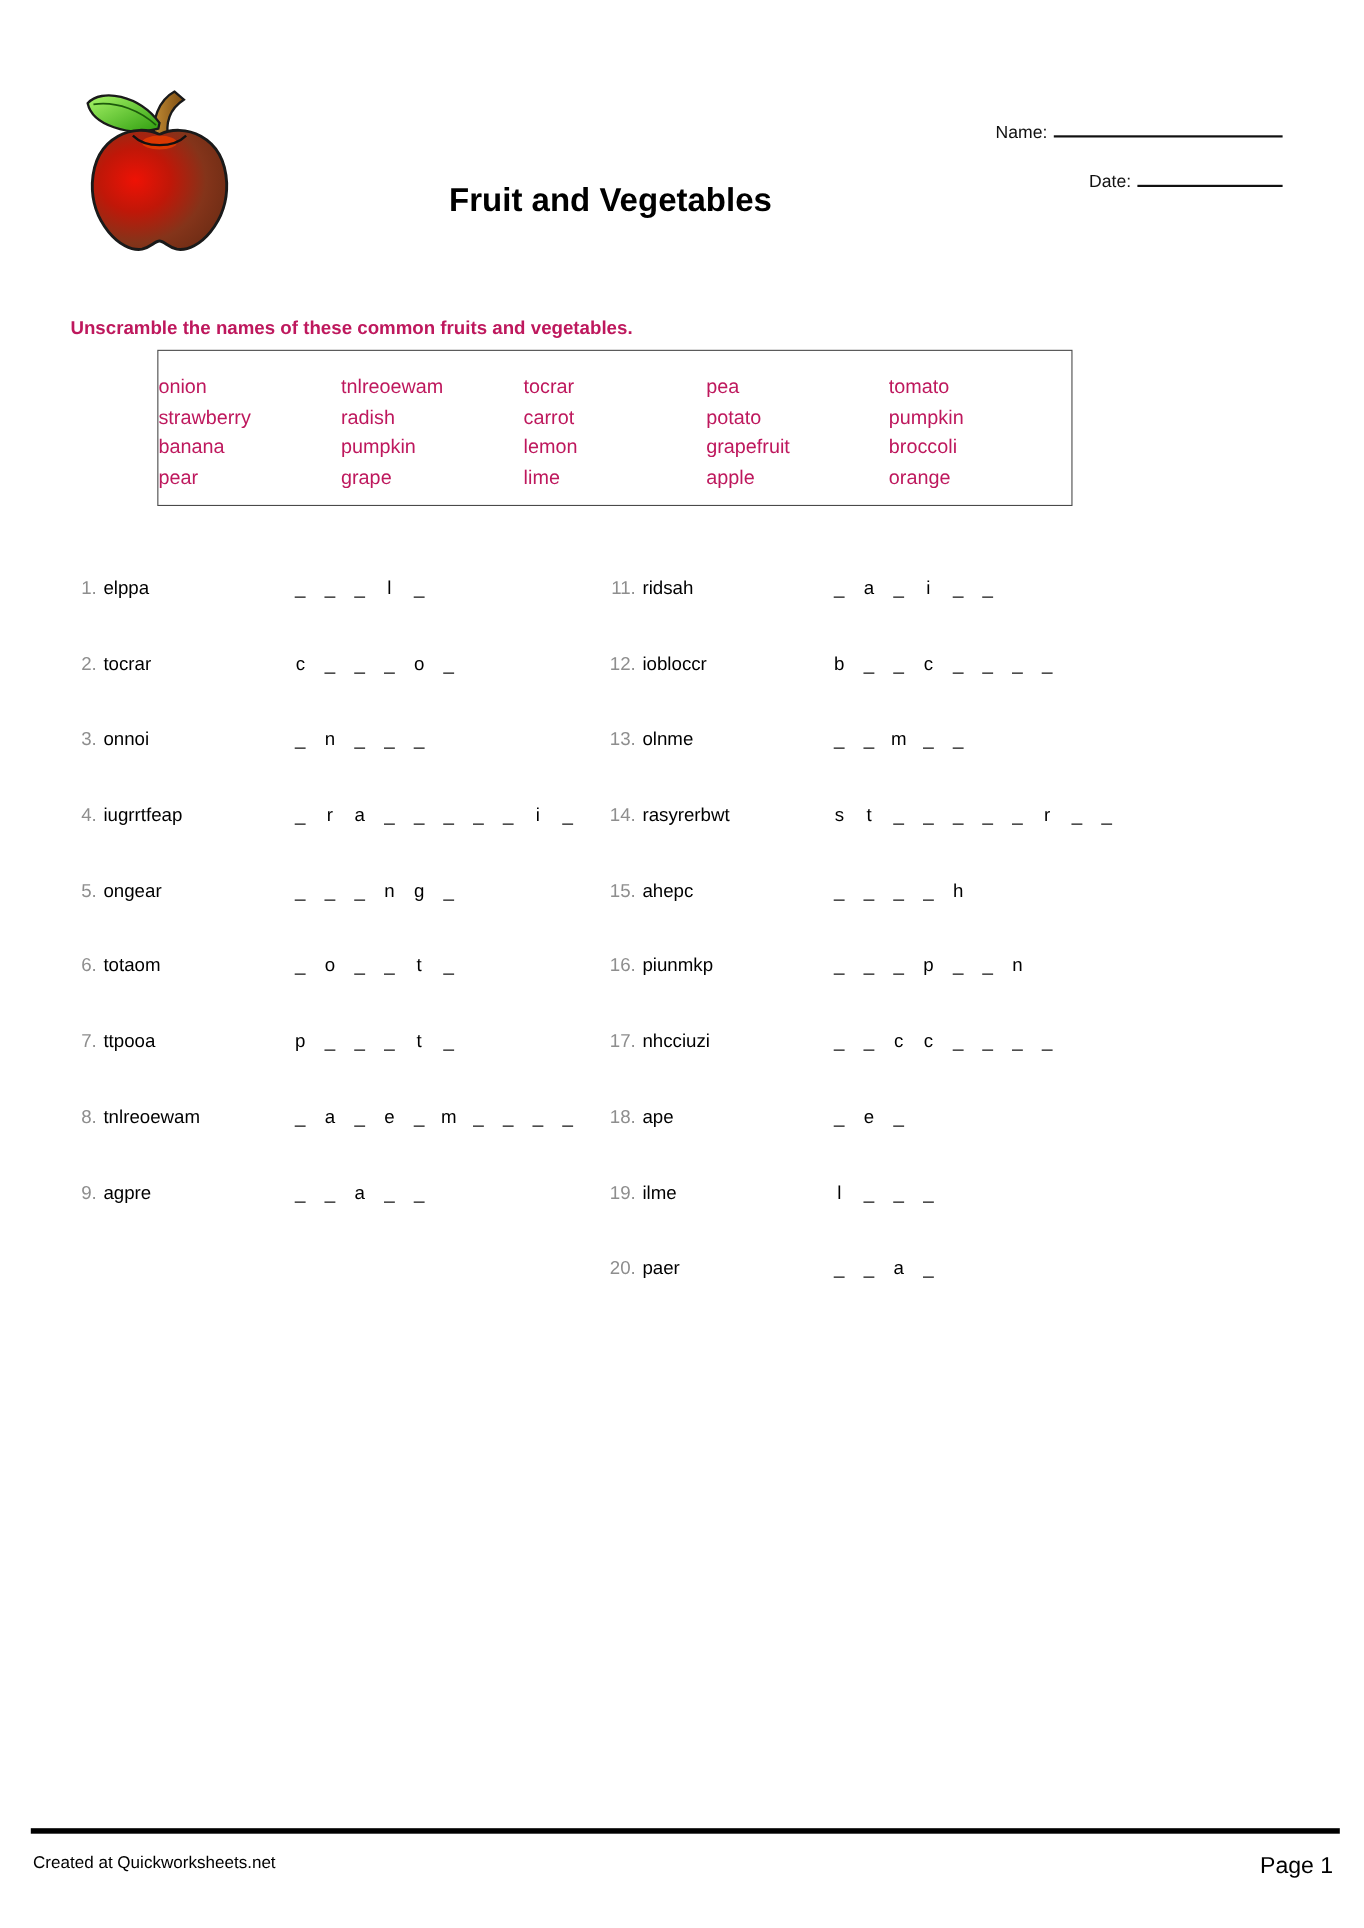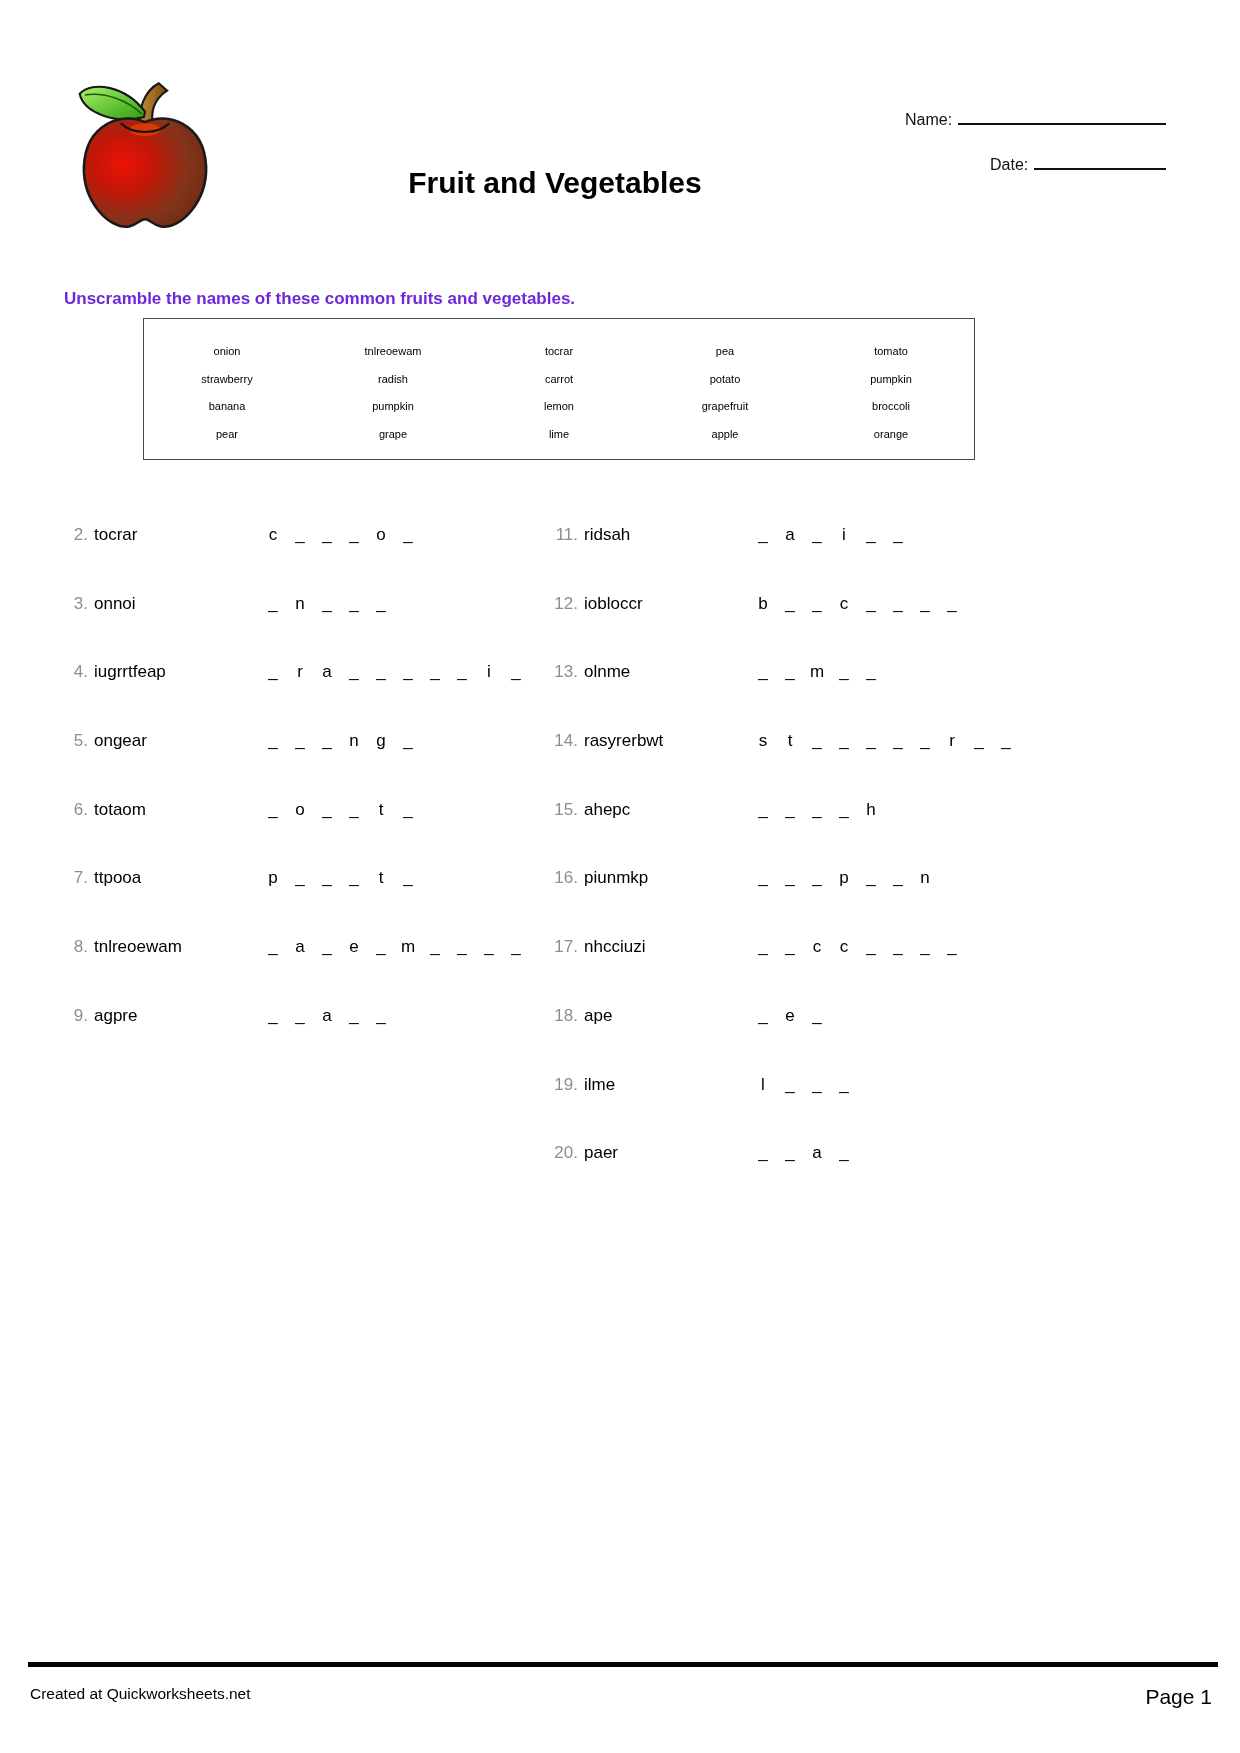--- a/index.html
+++ b/index.html
@@ -11,27 +11,27 @@
   .title{position:absolute;left:0;top:146px;width:1110px;text-align:center;
          font-size:30px;font-weight:bold;color:#000;}
   .name-row{position:absolute;left:905px;top:108px;font-size:16px;white-space:nowrap;}
   .date-row{position:absolute;left:990px;top:153px;font-size:16px;white-space:nowrap;}
   .fill-line{display:inline-block;border-bottom:2px solid #111;height:15px;
              vertical-align:baseline;margin-left:6px;}
   .name-line{width:208px;}
   .date-line{width:132px;}
 
   
-  .instruction{position:absolute;left:64px;top:272px;font-size:17px;font-weight:bold;color:#6d28d9;}
+  .instruction{position:absolute;left:64px;top:272px;font-size:17px;font-weight:bold;color:#be185d;}
 
   
   .word-bank{position:absolute;left:143px;top:318px;width:832px;height:142px;
              border:1px solid #4a4a4a;box-sizing:border-box;}
   .bank-grid{display:grid;grid-template-columns:repeat(5,1fr);padding-top:19px;}
-  .bank-cell{text-align:center;font-size:11px;line-height:27.5px;color:#000000;}
+  .bank-cell{text-align:left;font-size:18px;line-height:27.5px;color:#be185d;}
 
   
   .puzzle-col{position:absolute;top:503px;width:495px;}
   .col-left{left:58px;}
   .col-right{left:548px;}
   .item{position:relative;height:68.7px;}
   .item-line{position:absolute;top:22px;left:0;right:0;height:24px;}
   .num{display:inline-block;min-width:30px;text-align:right;color:#8e8e8e;
        font-size:17px;margin-right:6px;}
   .word{font-size:17px;color:#000;}
@@ -113,20 +113,23 @@
         <div class="bank-cell">pear</div>
         <div class="bank-cell">grape</div>
         <div class="bank-cell">lime</div>
         <div class="bank-cell">apple</div>
         <div class="bank-cell">orange</div>
       </div>
   </div>
 
   <div class="puzzle-col col-left">
       <div class="item">
+        <div class="item-line"><span class="num">1.</span><span class="word">elppa</span><span class="pattern"><span class="cell">_</span><span class="cell">_</span><span class="cell">_</span><span class="cell">l</span><span class="cell">_</span></span></div>
+      </div>
+      <div class="item">
         <div class="item-line"><span class="num">2.</span><span class="word">tocrar</span><span class="pattern"><span class="cell">c</span><span class="cell">_</span><span class="cell">_</span><span class="cell">_</span><span class="cell">o</span><span class="cell">_</span></span></div>
       </div>
       <div class="item">
         <div class="item-line"><span class="num">3.</span><span class="word">onnoi</span><span class="pattern"><span class="cell">_</span><span class="cell">n</span><span class="cell">_</span><span class="cell">_</span><span class="cell">_</span></span></div>
       </div>
       <div class="item">
         <div class="item-line"><span class="num">4.</span><span class="word">iugrrtfeap</span><span class="pattern"><span class="cell">_</span><span class="cell">r</span><span class="cell">a</span><span class="cell">_</span><span class="cell">_</span><span class="cell">_</span><span class="cell">_</span><span class="cell">_</span><span class="cell">i</span><span class="cell">_</span></span></div>
       </div>
       <div class="item">
         <div class="item-line"><span class="num">5.</span><span class="word">ongear</span><span class="pattern"><span class="cell">_</span><span class="cell">_</span><span class="cell">_</span><span class="cell">n</span><span class="cell">g</span><span class="cell">_</span></span></div>

